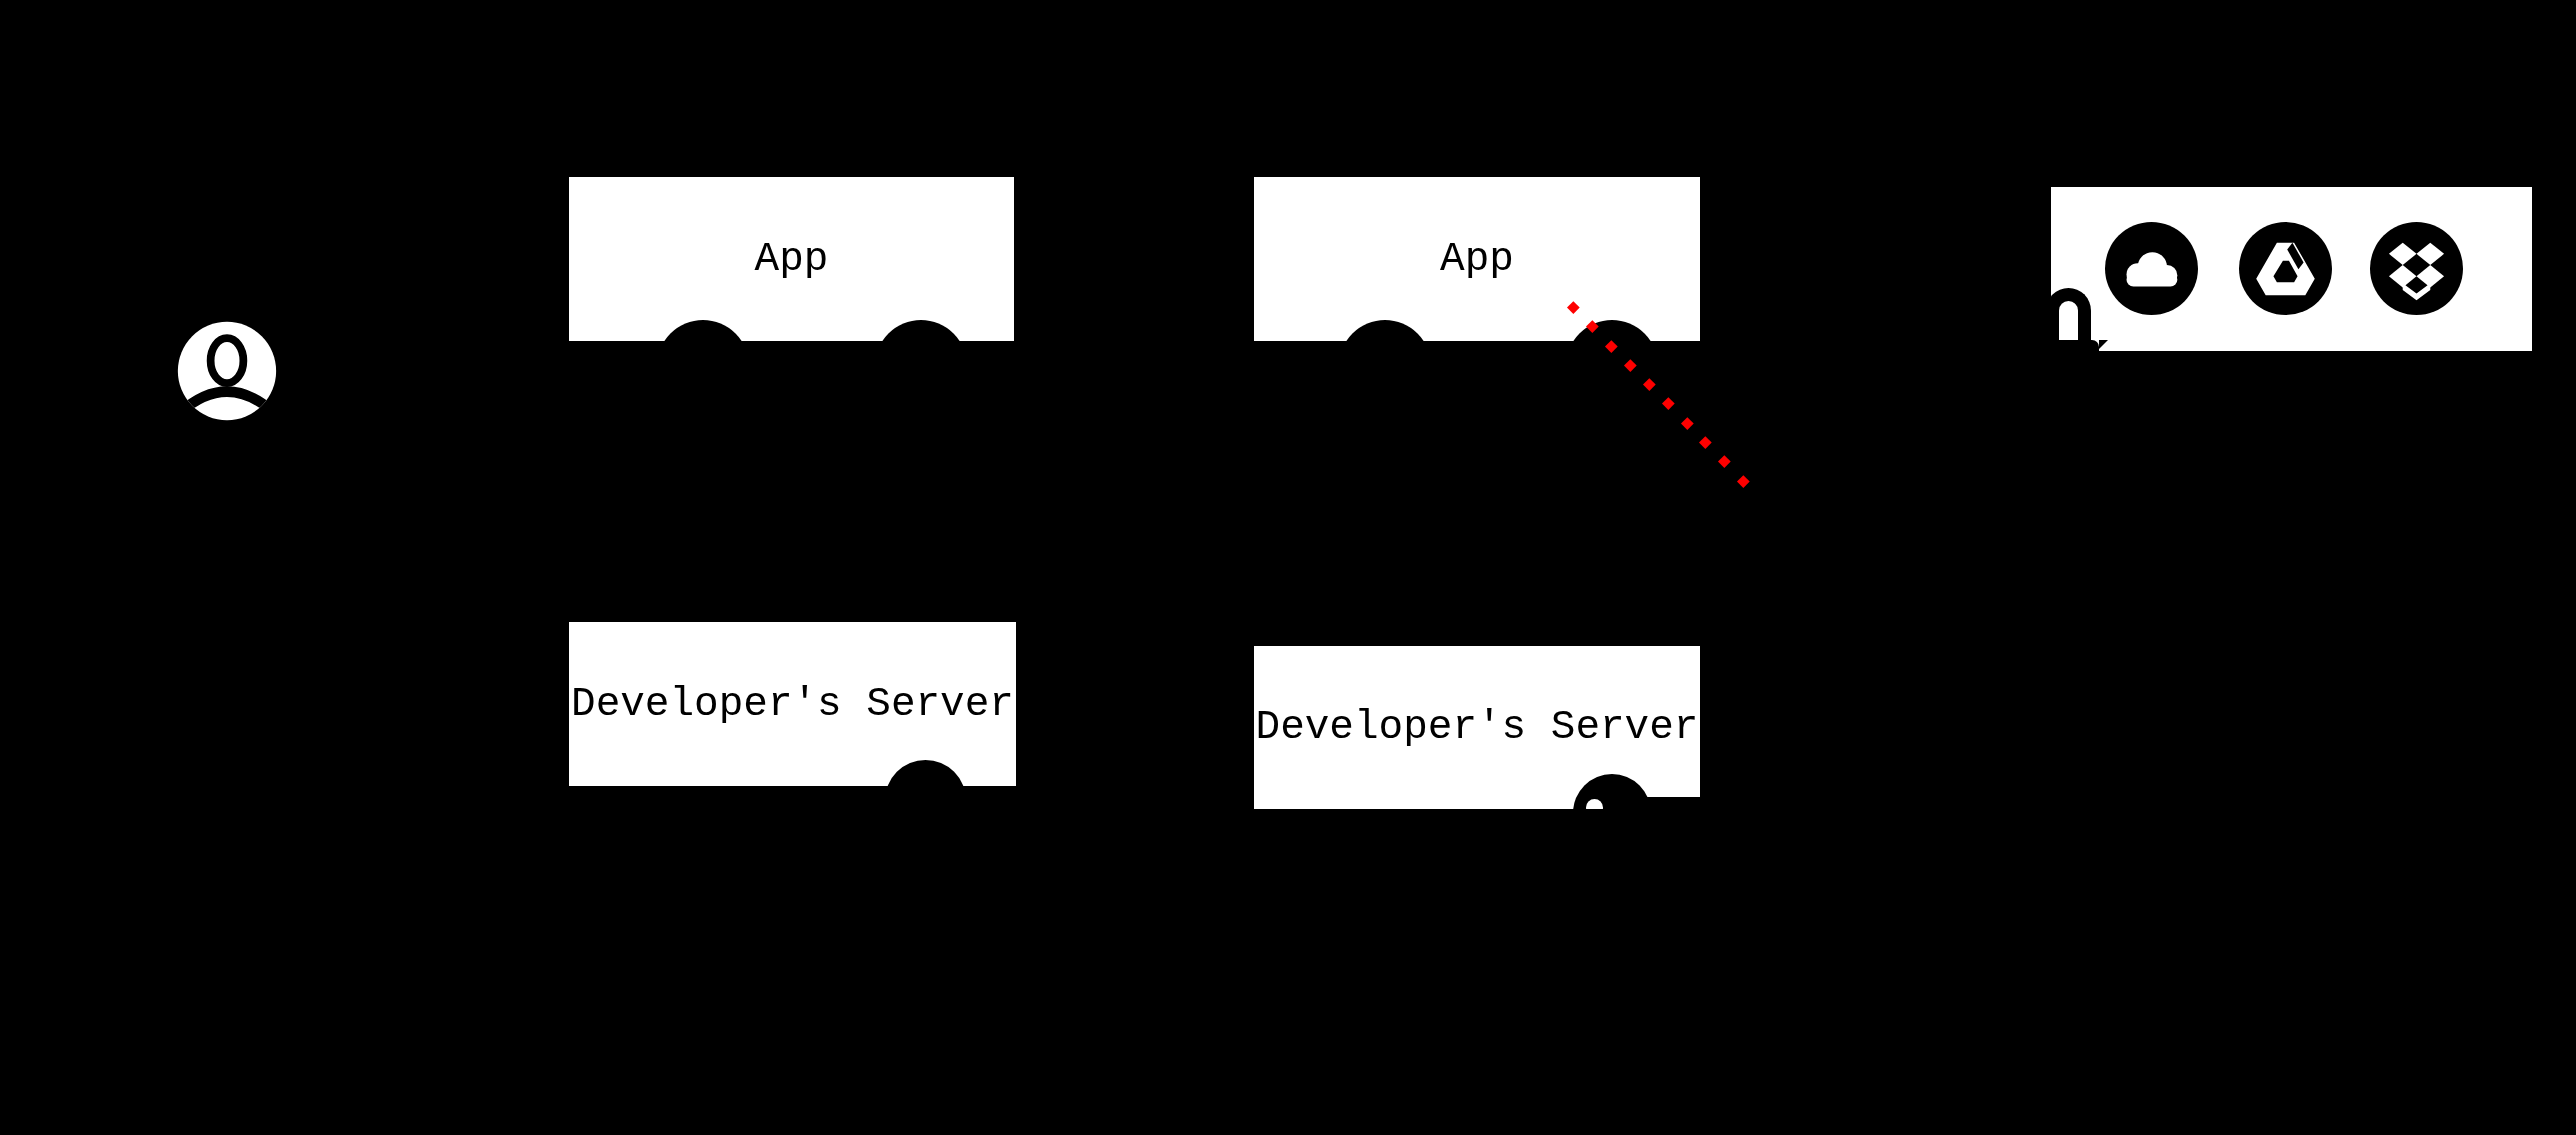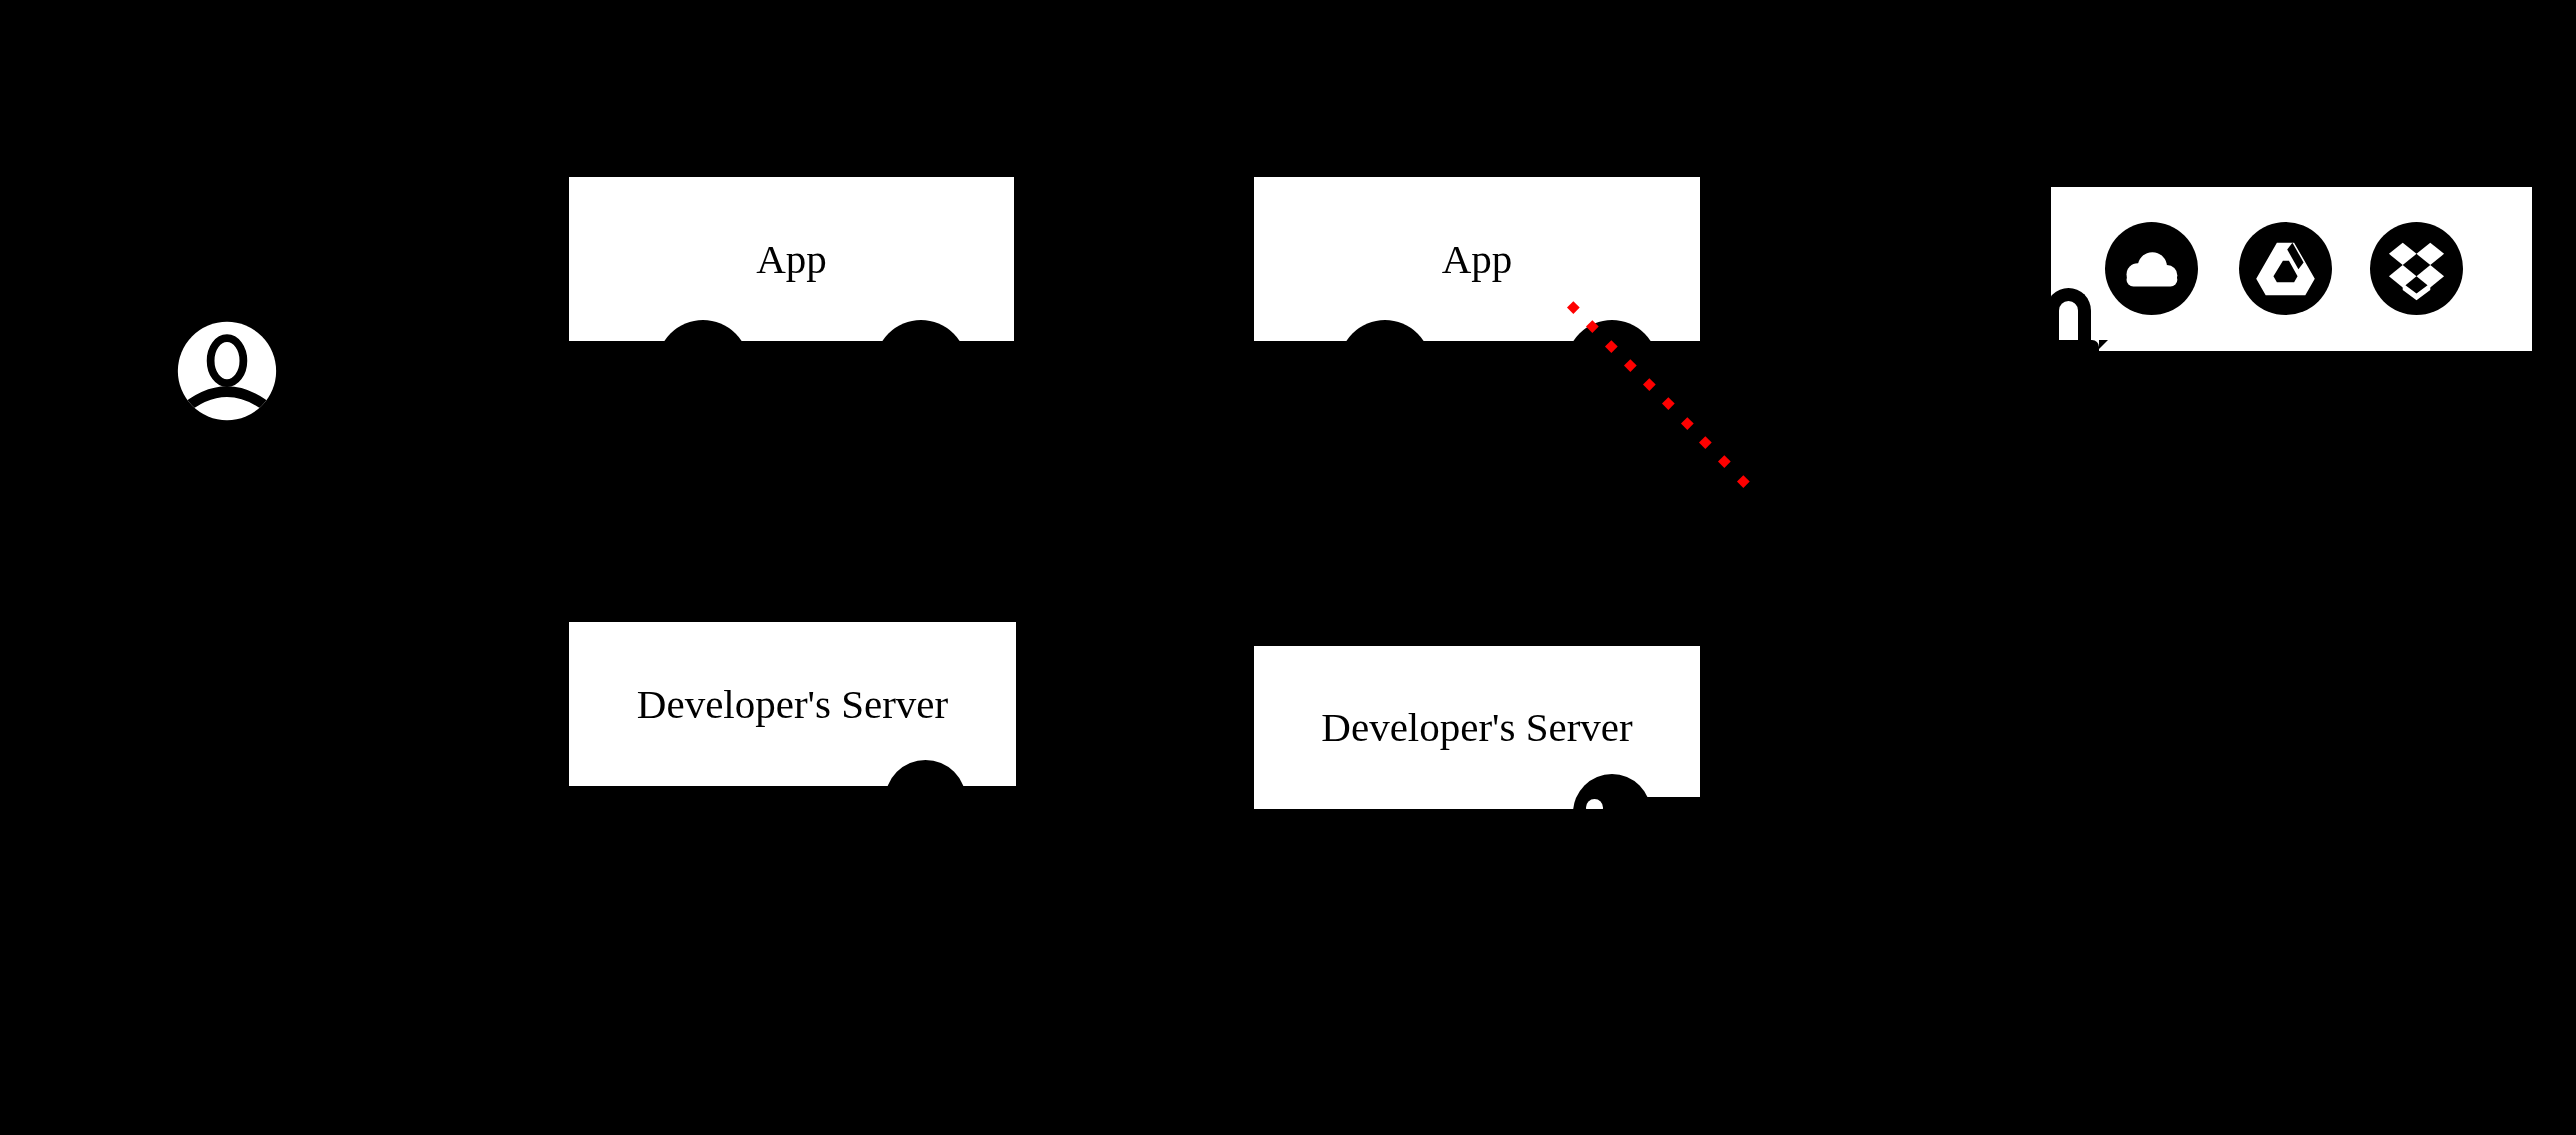--- a/index.html
+++ b/index.html
@@ -1,19 +1,19 @@
 <!DOCTYPE html>
 <html style="font-size:14px"><head>
 <meta charset="utf-8">
 <style>
   html,body{margin:0;padding:0;background:#000;}
   .stage{
     position:relative;width:2576px;height:901px;overflow:hidden;
     background:var(--bg,#000);
-    font-family:Liberation Serif, serif;
+    font-family:Liberation Mono, monospace;
   }
   .node{
     position:absolute;background:var(--box,#fff);overflow:hidden;
     display:flex;align-items:center;justify-content:center;
   }
   .node .label{
     font-size:41px;color:var(--text,#000);white-space:nowrap;line-height:1;
   }
   .bump{position:absolute;background:#000;border-radius:50%;}
   .key-hole{position:absolute;background:#fff;border-radius:50%;}

